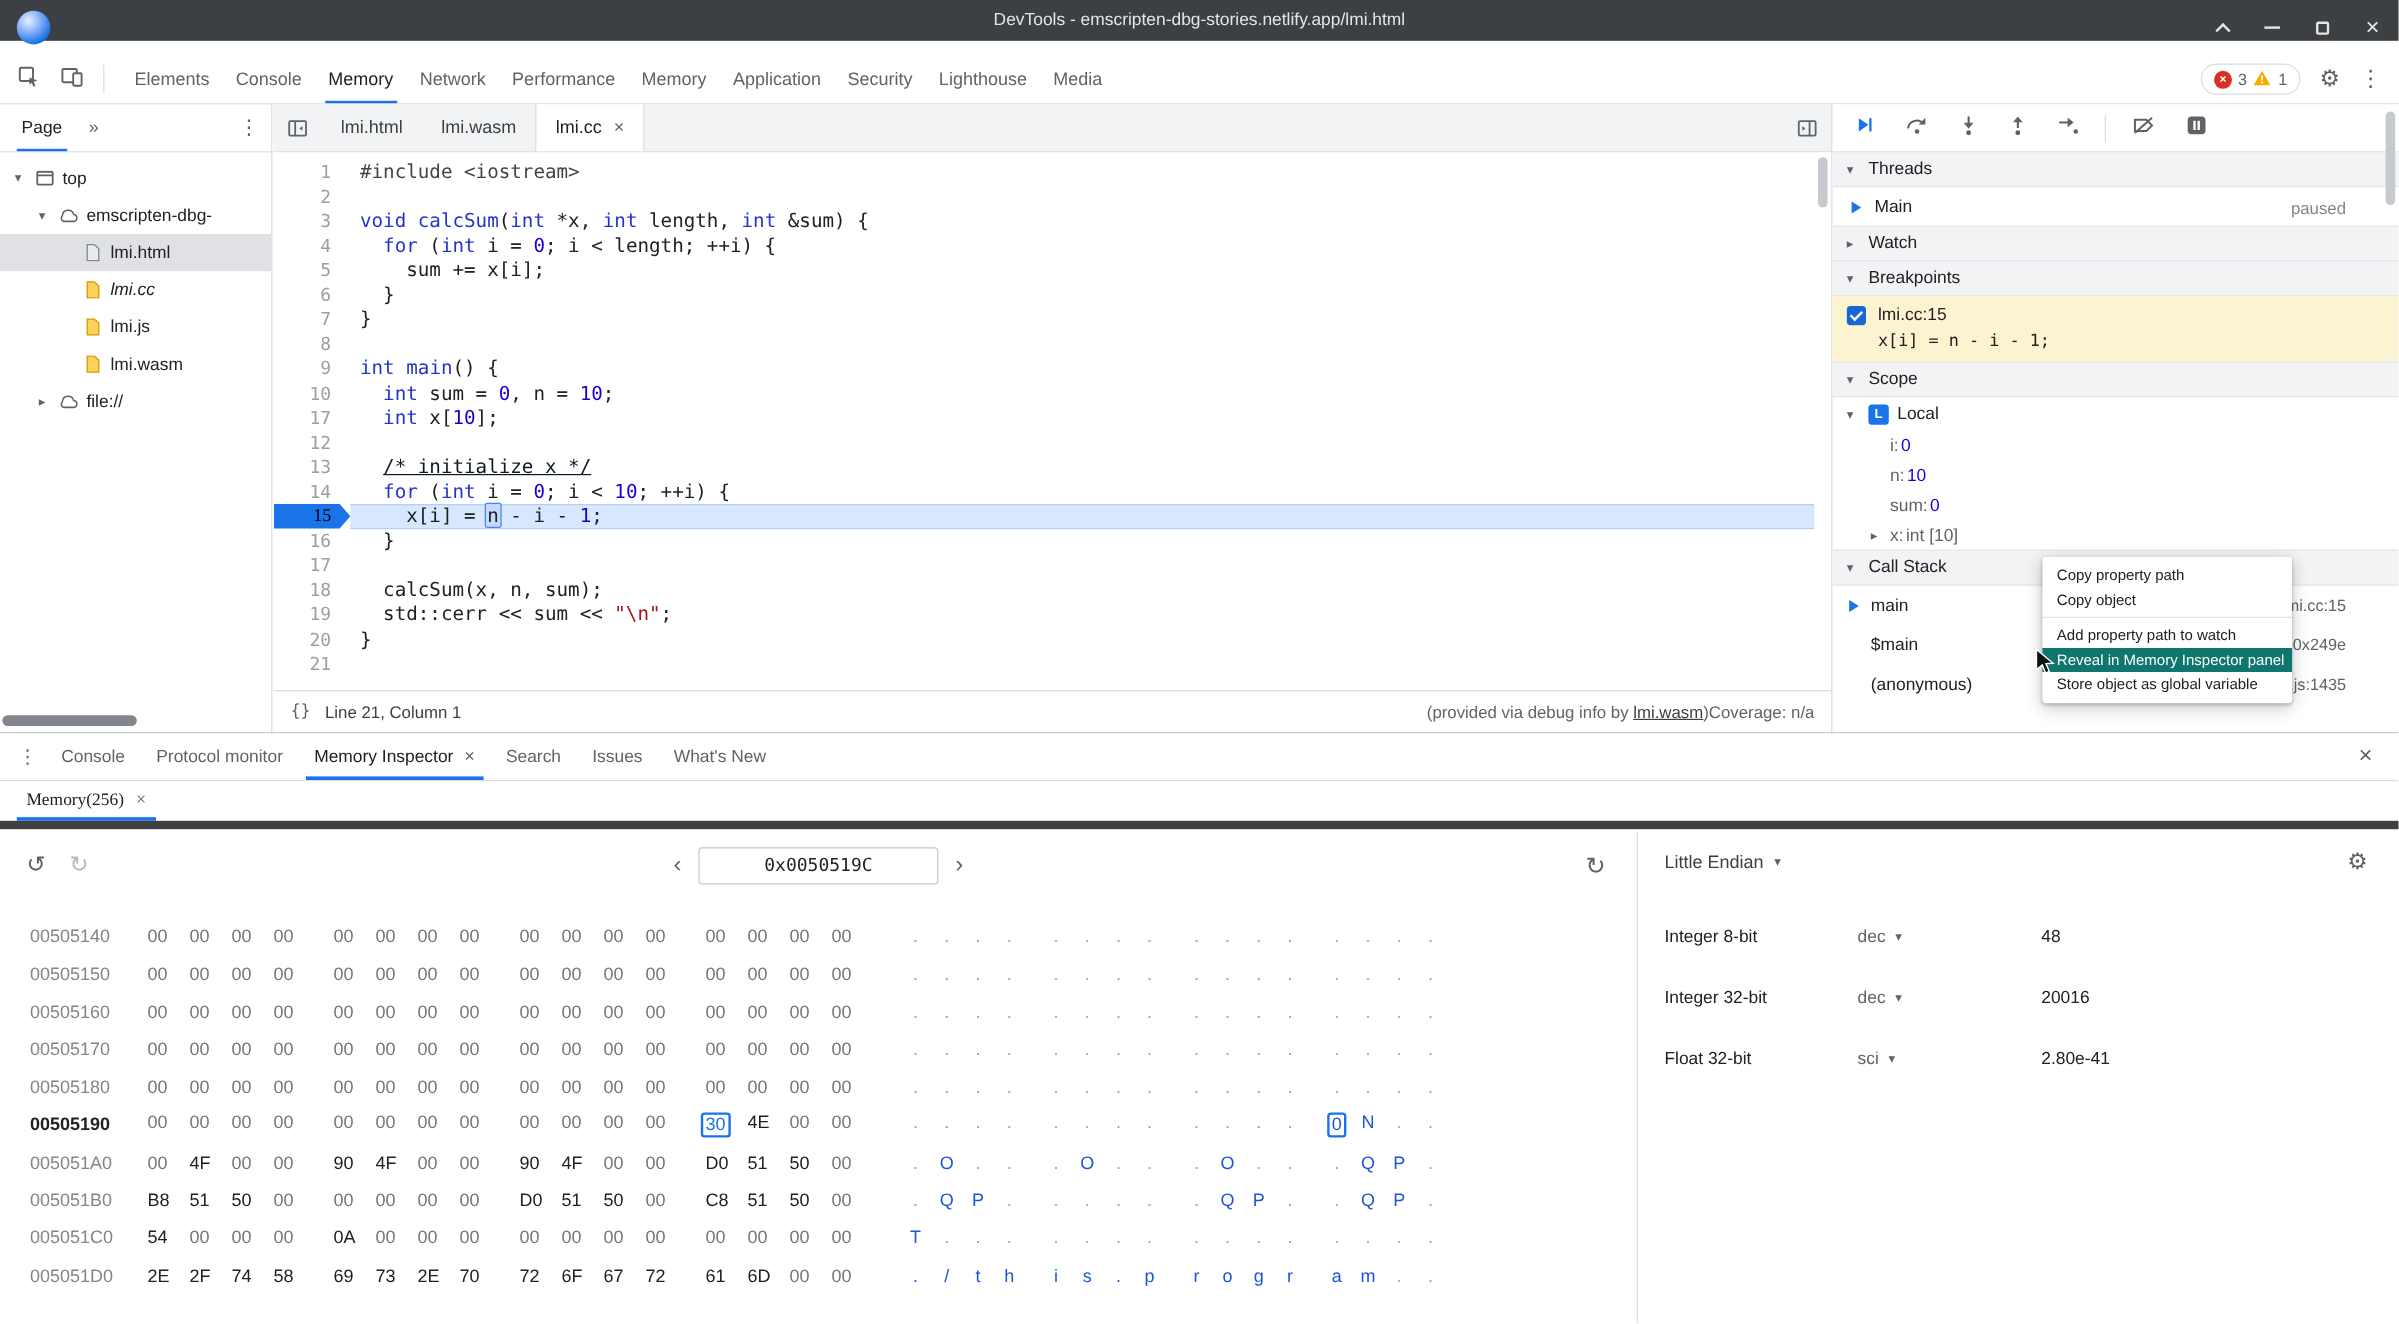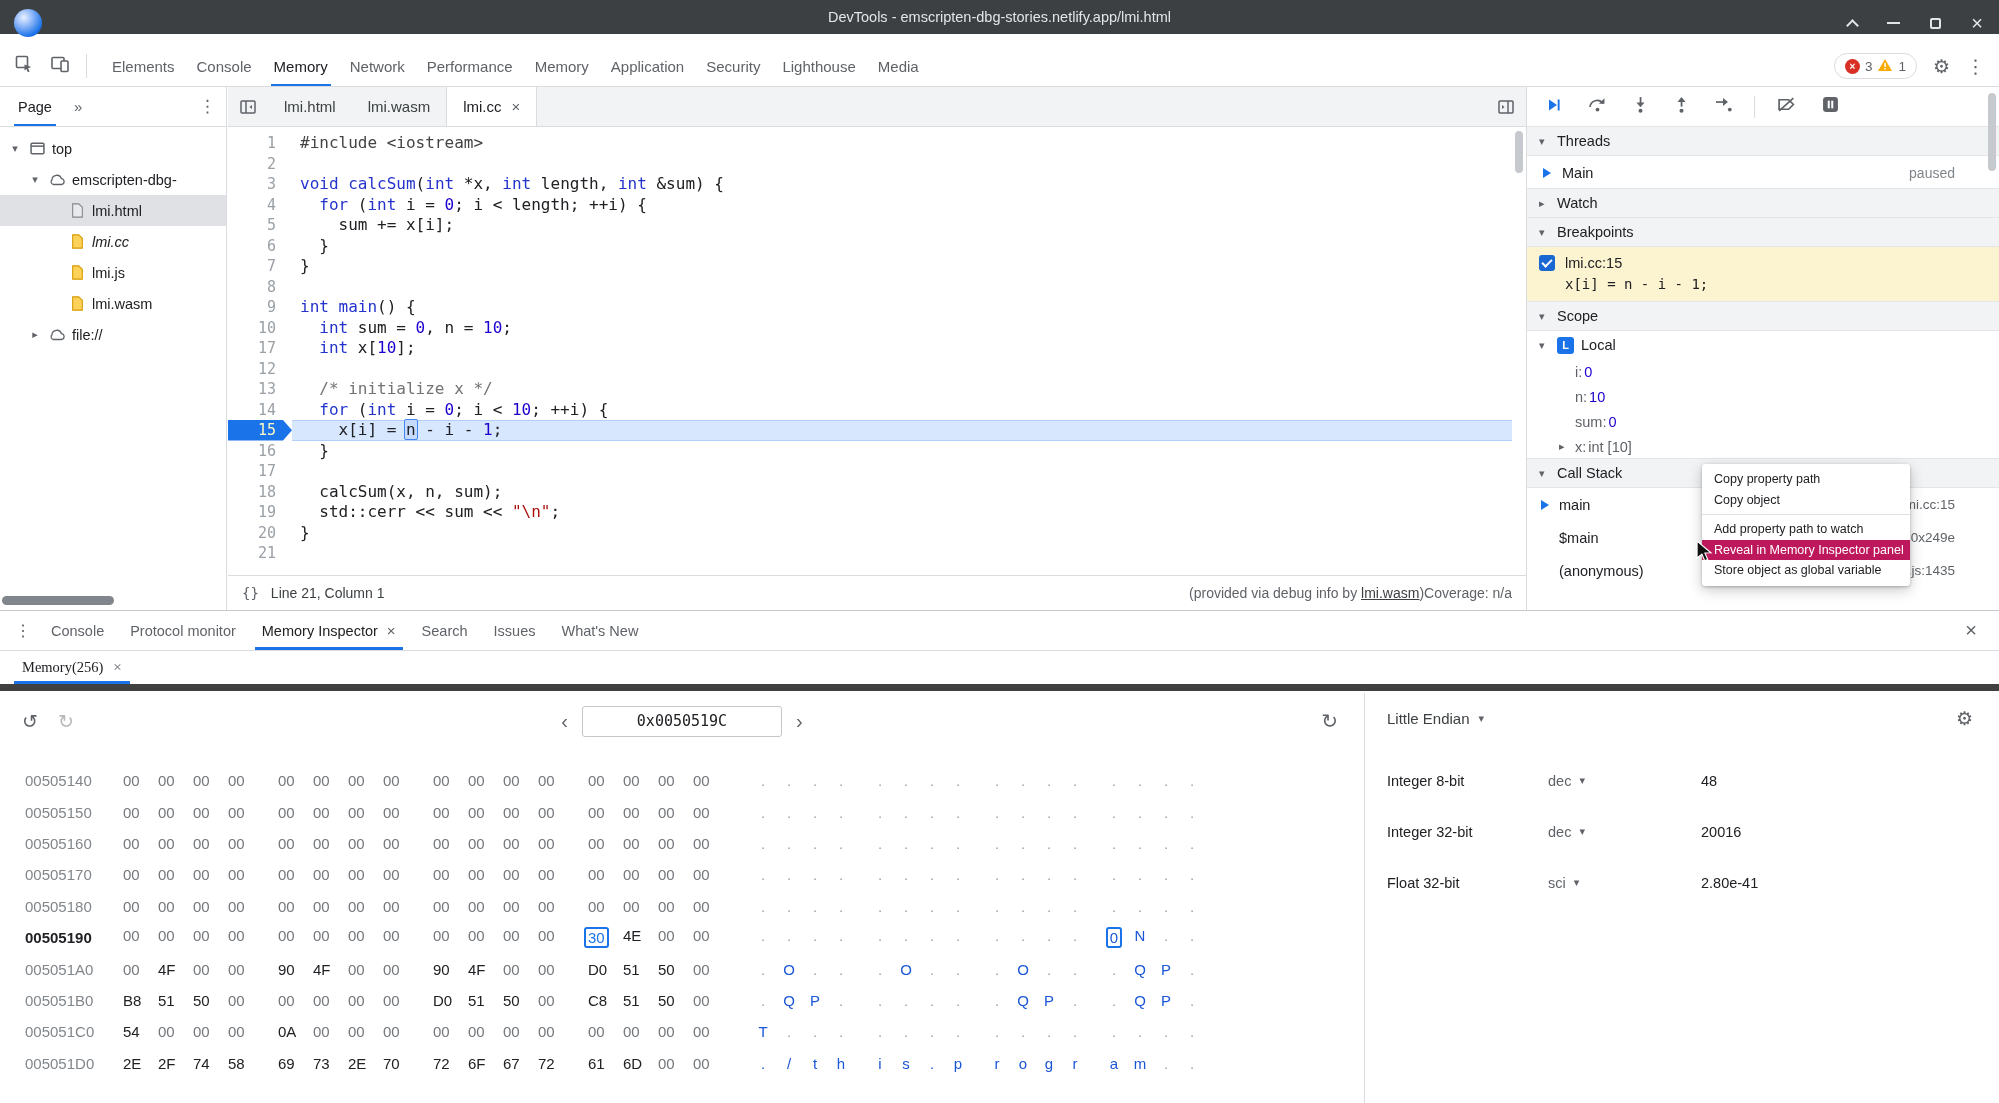--- a/index.html
+++ b/index.html
@@ -54,29 +54,29 @@
   .nav-toggle, .strip-end { width:40px; display:flex; align-items:center; justify-content:center; flex:none; }
   .strip-end { margin-left:auto; }
   .editor-tabs { display:flex; align-items:stretch; }
   .etab { display:flex; align-items:center; gap:10px; padding:0 16px; font-size:15px; color:#3c4043; white-space:nowrap; }
   .etab.active { background:#fff; border-left:1px solid #dadce0; border-right:1px solid #dadce0; color:#202124; }
   .etab-close { color:#5f6368; font-size:15px; }
   .code-area { position:absolute; left:0; top:40px; right:0; bottom:35px; overflow:hidden;
                font-family:"DejaVu Sans Mono", monospace; font-size:16px; line-height:20.5px; background:#fff; }
   .gutter { position:absolute; left:0; top:0; bottom:0; width:64px; padding-top:6px; }
   .gl { height:20.5px; text-align:right; padding-right:16px; color:#9aa0a6; font-size:15px; }
-  .gl.exec { background:#1a73e8; color:#fef9c3; clip-path:polygon(0 0, calc(100% - 9px) 0, 100% 50%, calc(100% - 9px) 100%, 0 100%); }
+  .gl.exec { background:#1a73e8; color:#000000; clip-path:polygon(0 0, calc(100% - 9px) 0, 100% 50%, calc(100% - 9px) 100%, 0 100%);font-family:Liberation Serif, serif; }
   .code-lines { position:absolute; left:64px; right:14px; top:0; bottom:0; padding-top:6px; }
   .cl { height:20.5px; white-space:pre; padding-left:8px; }
   .cl.exec { background:#d7e7fd; box-shadow: inset 0 1px 0 #b3cefb, inset 0 -1px 0 #b3cefb; }
   .tok-kw  { color:#2433cc; }
   .tok-def { color:#2433cc; }
   .tok-num { color:#1c00cf; }
   .tok-str { color:#aa1111; }
-  .tok-com { color:#737373; }
+  .tok-com { color:#0f172a;text-decoration:underline; }
   .tok-meta{ color:#444444; }
   .tok-pl  { color:#202124; }
   .tok-sel { background:#c6dafc; border:1px solid #4285f4; border-radius:2px; padding:0 1px; margin:0 -2px; }
   .v-scroll { position:absolute; right:0; top:40px; bottom:35px; width:14px; }
   .v-thumb { position:absolute; right:3px; top:4px; width:8px; height:42px; border-radius:4px; background:#c6c9cd; }
   .statusbar { position:absolute; left:0; right:0; bottom:0; height:35px; border-top:1px solid #dadce0; display:flex; align-items:center; gap:12px; padding:0 14px; font-size:14px; color:#3c4043; background:#fff; }
   .braces { font-family:"DejaVu Sans Mono", monospace; color:#5f6368; font-size:14px; }
   .sb-right { margin-left:auto; color:#5f6368; display:flex; align-items:center; }
   .sb-link { color:#3c4043; text-decoration:underline; }
 
@@ -151,21 +151,21 @@
   .value-rows { margin-top:12px; }
   .vrow { height:51px; display:flex; align-items:center; padding-left:22px; font-size:14.5px; }
   .v-label { width:161px; color:#202124; }
   .v-fmt { width:153px; color:#5f6368; display:flex; align-items:center; gap:8px; }
   .v-val { color:#202124; }
 
   
   .ctx { position:absolute;left:1702px; top:464px; width:208px; background:#fff; border-radius:3px; padding:5px 0;
          box-shadow:0 1px 3px rgba(0,0,0,.24), 0 4px 14px rgba(0,0,0,.22); z-index:40; }
   .ctx-item { height:20.5px; display:flex; align-items:center; padding:0 12px; font-size:12.5px; color:#202124; white-space:nowrap; }
-  .ctx-item.hl { background:#be185d; color:#fff; }
+  .ctx-item.hl { background:#0f766e; color:#fff; }
   .ctx-sep { height:1px; background:#e0e0e0; margin:4px 0; }
   .cursor { position:absolute; left:1694px; top:540px; z-index:41; }
 </style>
 </head>
 <body>
 
 <div class="app">
 
   <div class="titlebar">
     <div class="logo"></div>

